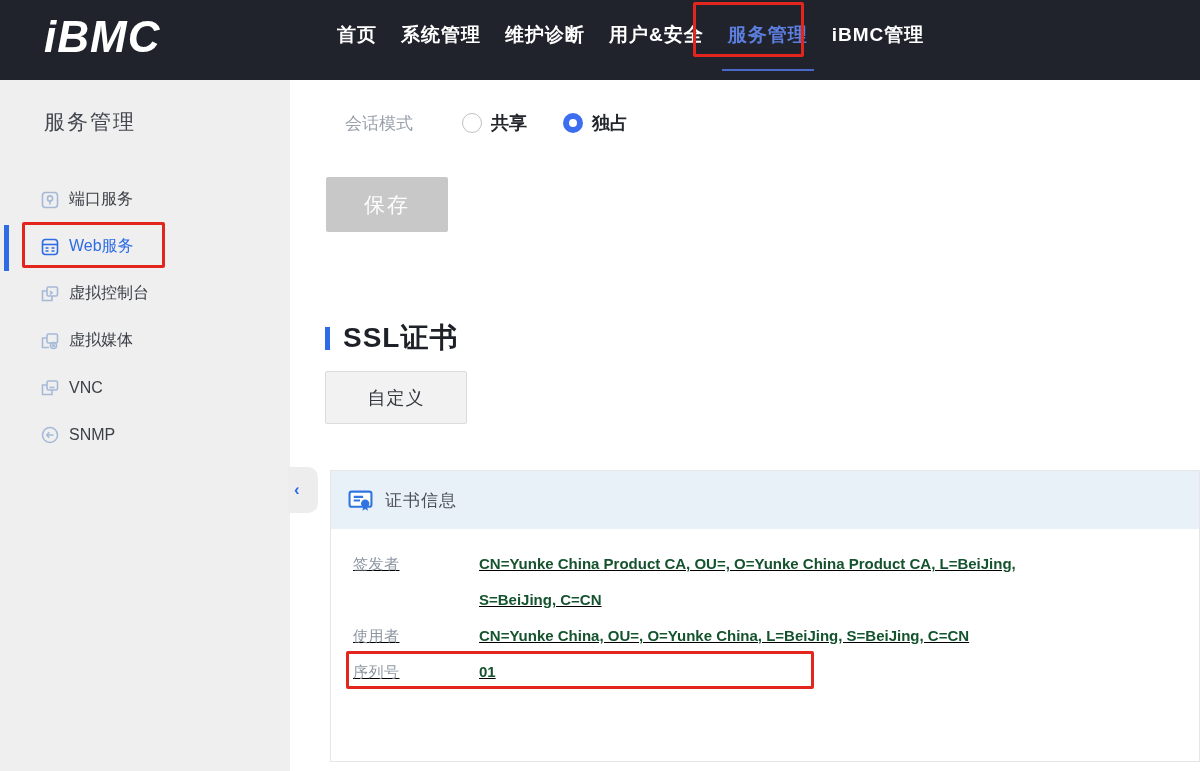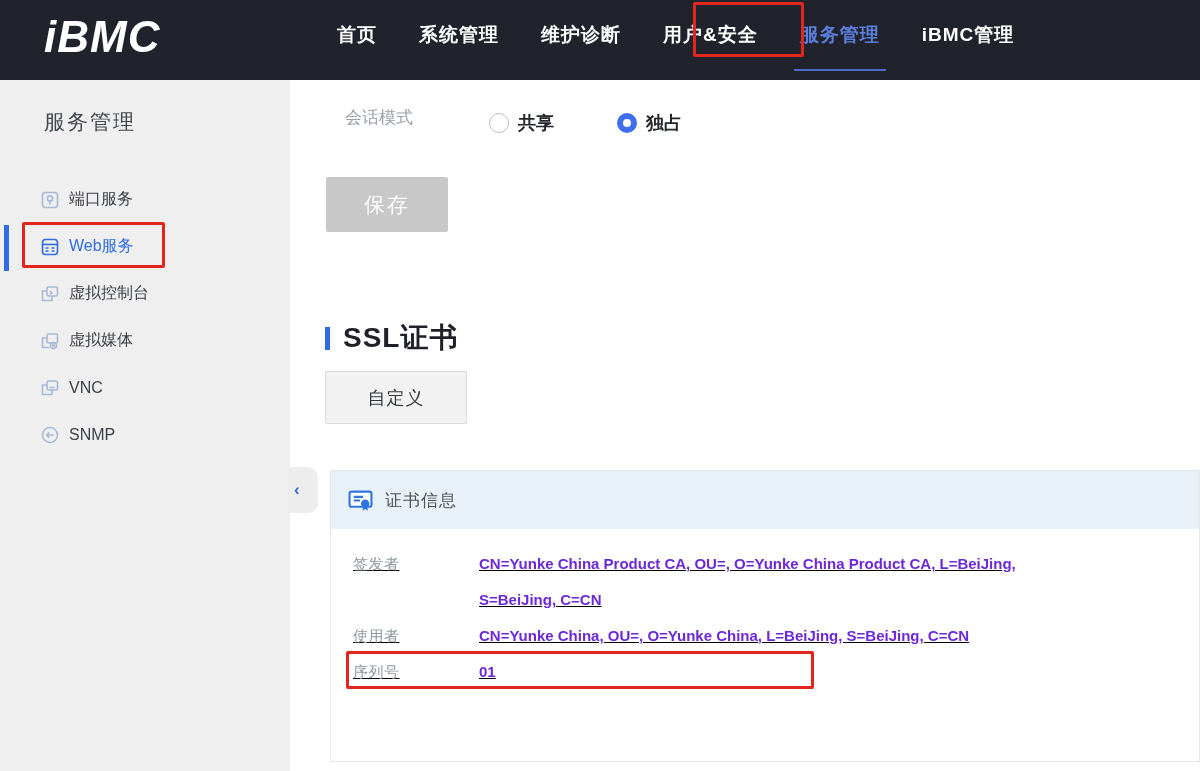--- a/index.html
+++ b/index.html
@@ -3,39 +3,39 @@
 <meta charset="utf-8">
 <style>
   * { margin:0; padding:0; box-sizing:border-box; }
   html,body { width:1200px; height:771px; }
   body { font-family:"Liberation Sans", sans-serif; background:#fff; }
   .page { position:relative; width:1200px; height:771px; overflow:hidden; background:#fff; }
 
   
   .header { position:absolute; left:0; top:0; width:1200px; height:80px; background:#20232b; }
   .logo { position:absolute; left:44px; top:12px; font-size:44px; font-weight:800; color:#ffffff; letter-spacing:1px;font-style:italic; }
-  .nav { position:absolute; left:337px; top:22px; display:flex; gap:42px; }
+  .nav { position:absolute; left:337px; top:22px; display:flex; gap:24px; }
   .nav-item { position:relative; color:#ffffff; font-size:19px; font-weight:700; letter-spacing:1px; cursor:pointer; padding-bottom:26px; }
   .nav-item.active { color:#5c7ede; }
   .nav-item.active .underline { position:absolute; left:-6px; right:-6px; top:47px; height:2px; background:#4968c8; }
 
   
   .sidebar { position:absolute; left:0; top:80px; width:290px; height:691px; background:#efefef; }
   .sidebar-title { position:absolute; left:44px; top:28px; font-size:21px; color:#42464e; letter-spacing:2px; }
   .menu { position:absolute; left:0; top:96px; width:100%; }
   .menu-item { display:flex; align-items:center; height:47px; padding-left:40px; font-size:16px; color:#3b3f46; cursor:pointer; }
   .menu-item .mi-icon { width:20px; height:20px; margin-right:9px; color:#a6bad8; flex:0 0 20px; }
   .menu-item.active { color:#2e6be4; }
   .menu-item.active .mi-icon { color:#2e6be4; }
   .active-bar { position:absolute; left:4px; top:145px; width:5px; height:46px; background:#2e6be4; }
   .collapse-tab { position:absolute; left:288px; top:467px; width:30px; height:46px; background:#ededed; border-radius:0 10px 10px 0; cursor:pointer; }
   .collapse-tab .chev { position:absolute; left:6px; top:13px; color:#2e6be4; font-size:17px; font-weight:700; line-height:20px; }
 
   
-  .session-row { position:absolute; left:345px; top:106px; display:flex; height:34px;gap:27px; }
+  .session-row { position:absolute; left:345px; top:106px; display:flex; align-items:center; height:34px; }
   .session-label { width:117px; font-size:17px; color:#9aa1ac; }
   .radio-group { display:flex; align-items:center; margin-right:36px; cursor:pointer; }
   .radio { width:20px; height:20px; border-radius:50%; background:#fff; border:1px solid #bfbfbf; position:relative; }
   .radio.checked { background:#3e6ef0; border:none; }
   .radio.checked::after { content:""; position:absolute; left:6px; top:6px; width:8px; height:8px; border-radius:50%; background:#fff; }
   .radio-label { margin-left:9px; font-size:18px; font-weight:700; color:#23262b; }
 
   .save-btn { position:absolute; left:326px; top:177px; width:122px; height:55px; background:#c8c8c8; color:#fdfdfd;
               font-size:21px; border:none; border-radius:2px; font-family:inherit; letter-spacing:2px; }
 
@@ -45,21 +45,21 @@
 
   .custom-btn { position:absolute; left:325px; top:371px; width:142px; height:53px; background:#f2f2f2; border:1px solid #dbdbdb;
                 font-size:18px; color:#33373d; border-radius:2px; font-family:inherit; letter-spacing:1px; cursor:pointer; }
 
   .cert-panel { position:absolute; left:330px; top:470px; width:870px; height:292px; background:#fff; border:1px solid #e6e6e6; }
   .cert-header { height:58px; background:#e9f1f8; display:flex; align-items:center; padding-left:17px; }
   .cert-title { margin-left:12px; font-size:17px; color:#4c5056; letter-spacing:1px; }
   .cert-body { padding:17px 20px 0 22px;text-decoration:underline; }
   .cert-row { display:flex; }
   .cert-label { flex:0 0 126px; font-size:15px; color:#8d96a1; line-height:36px; letter-spacing:0.5px; }
-  .cert-value { font-size:15px; font-weight:700; color:#6d28d9; line-height:36px; max-width:575px; }
+  .cert-value { font-size:15px; font-weight:700; color:#14532d; line-height:36px; max-width:575px; }
 
   
   .anno { position:absolute; border:3px solid #e2261d; border-radius:2px; z-index:50; pointer-events:none; }
   .anno-nav  { left:693px; top:2px;  width:111px; height:55px; }
   .anno-side { left:22px;  top:222px; width:143px; height:46px; }
   .anno-date { left:346px; top:651px; width:468px; height:38px; }
 </style>
 </head>
 <body>
 

